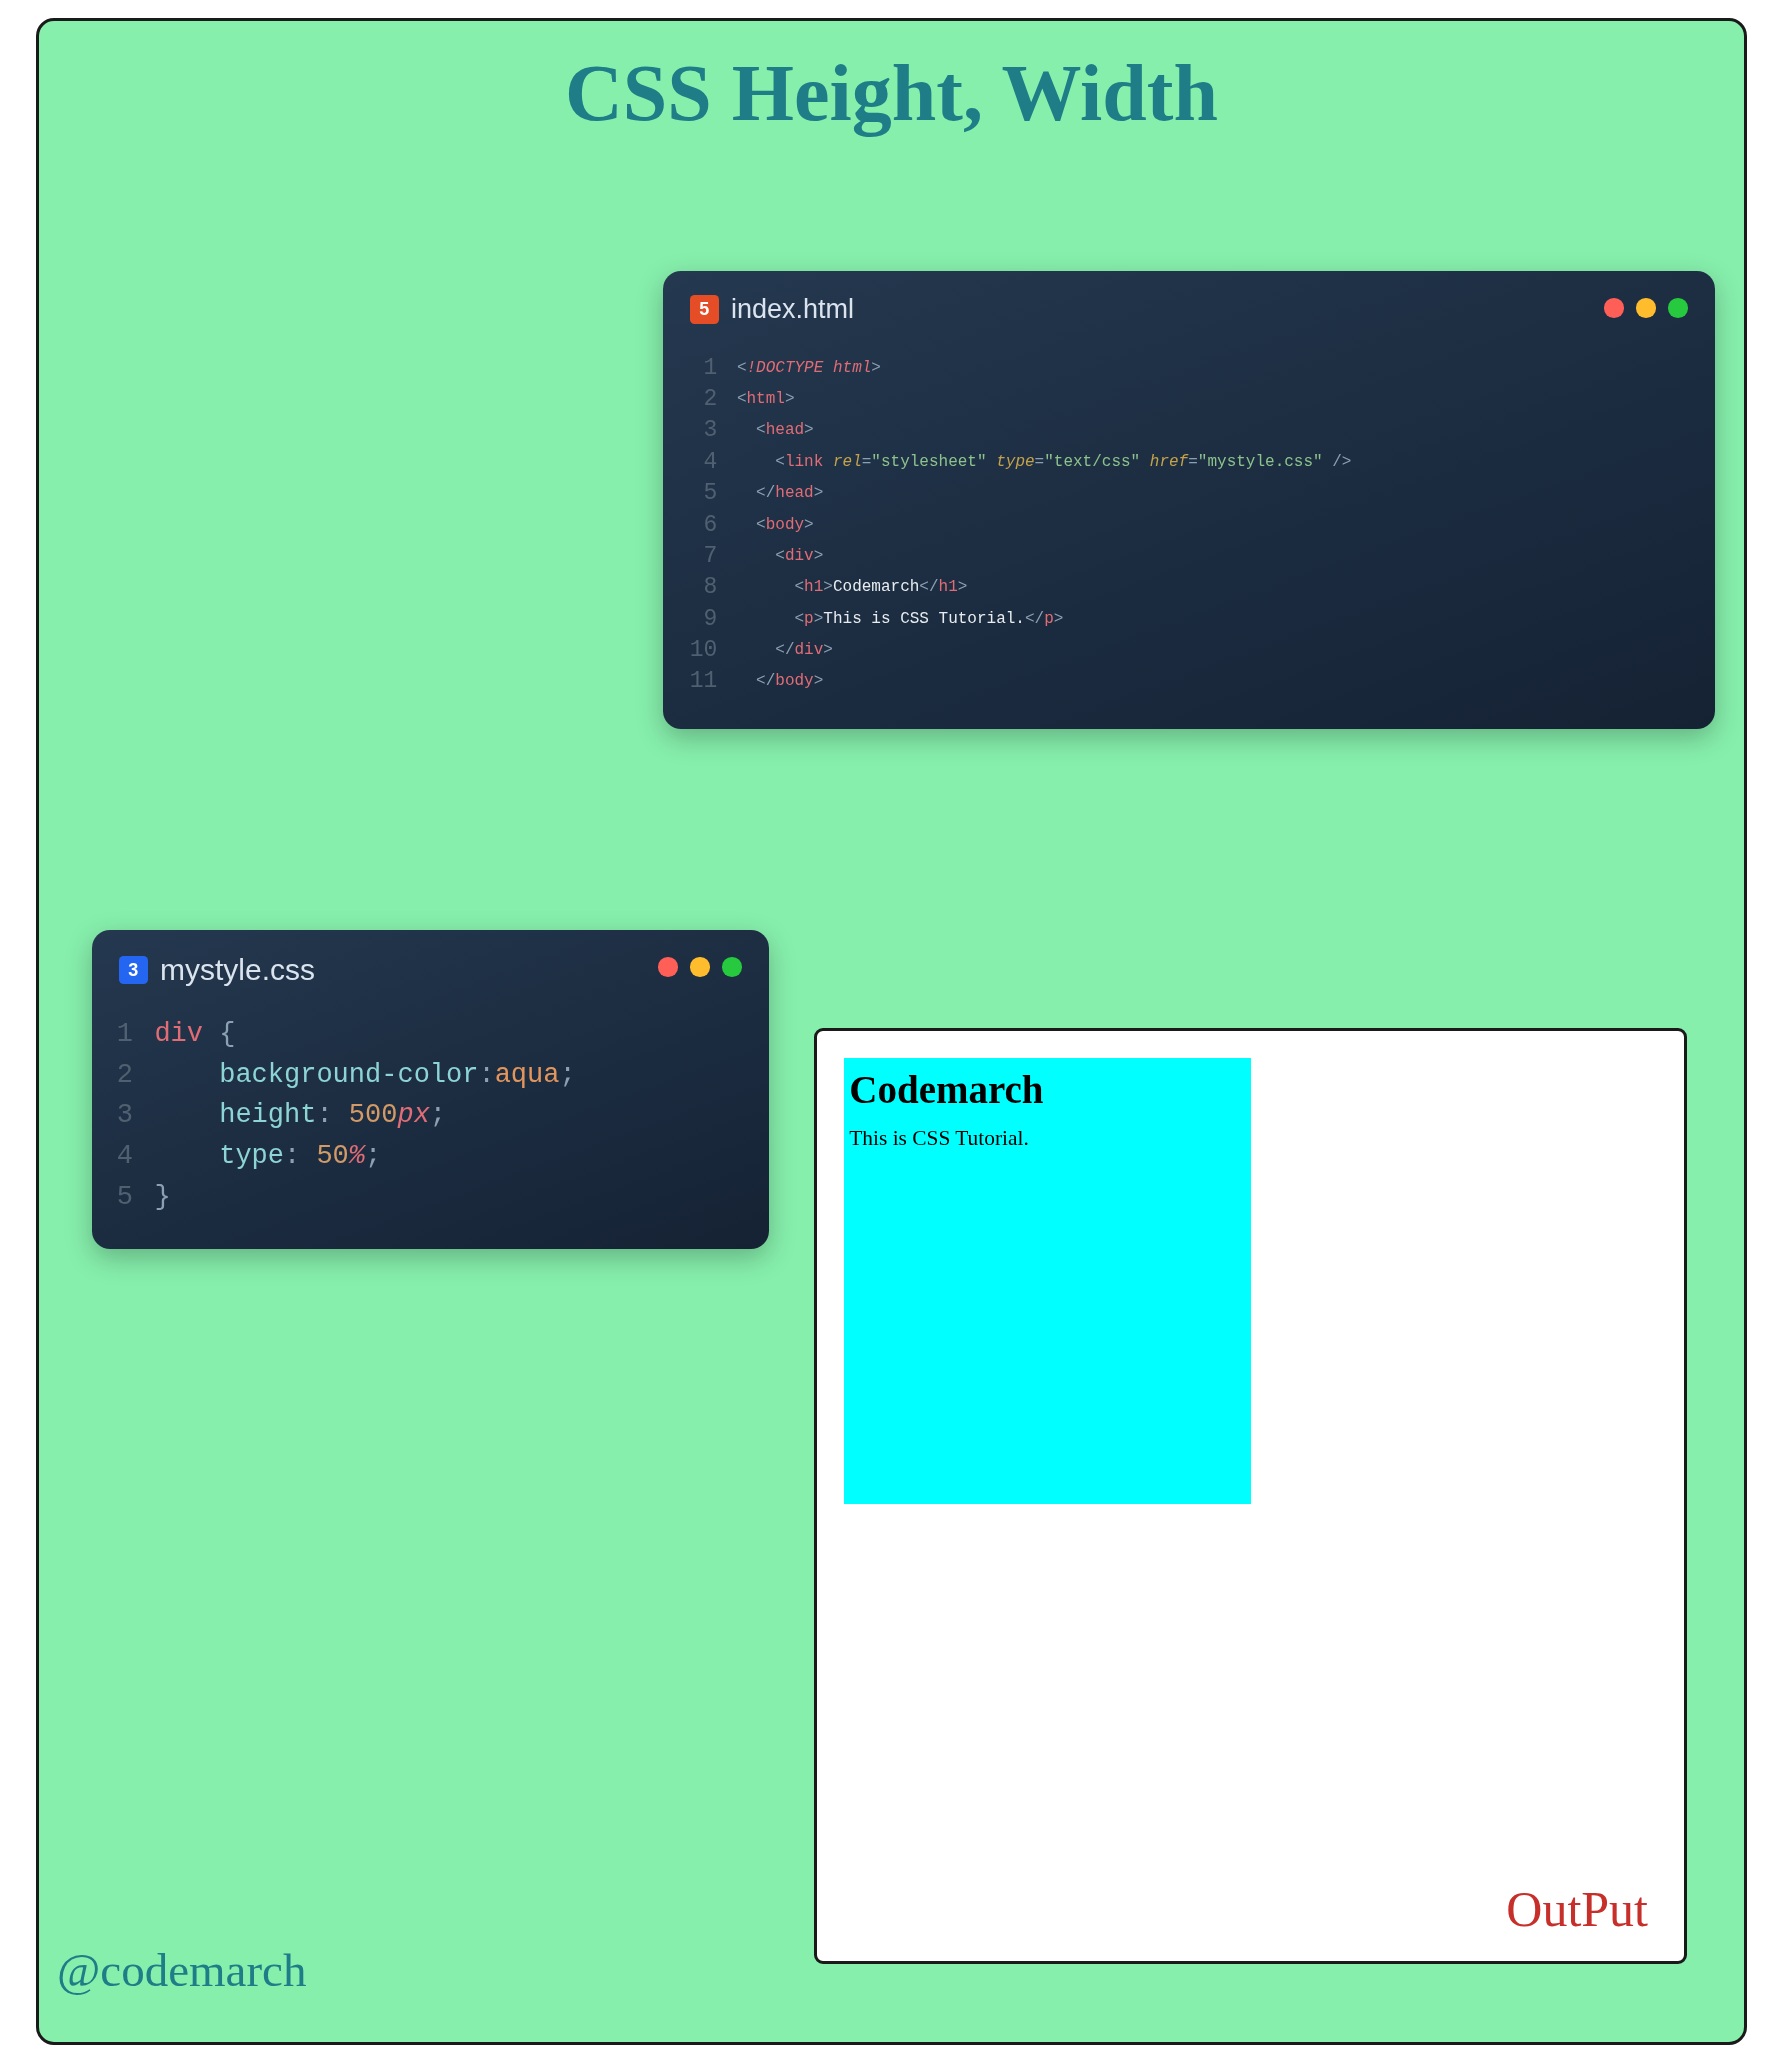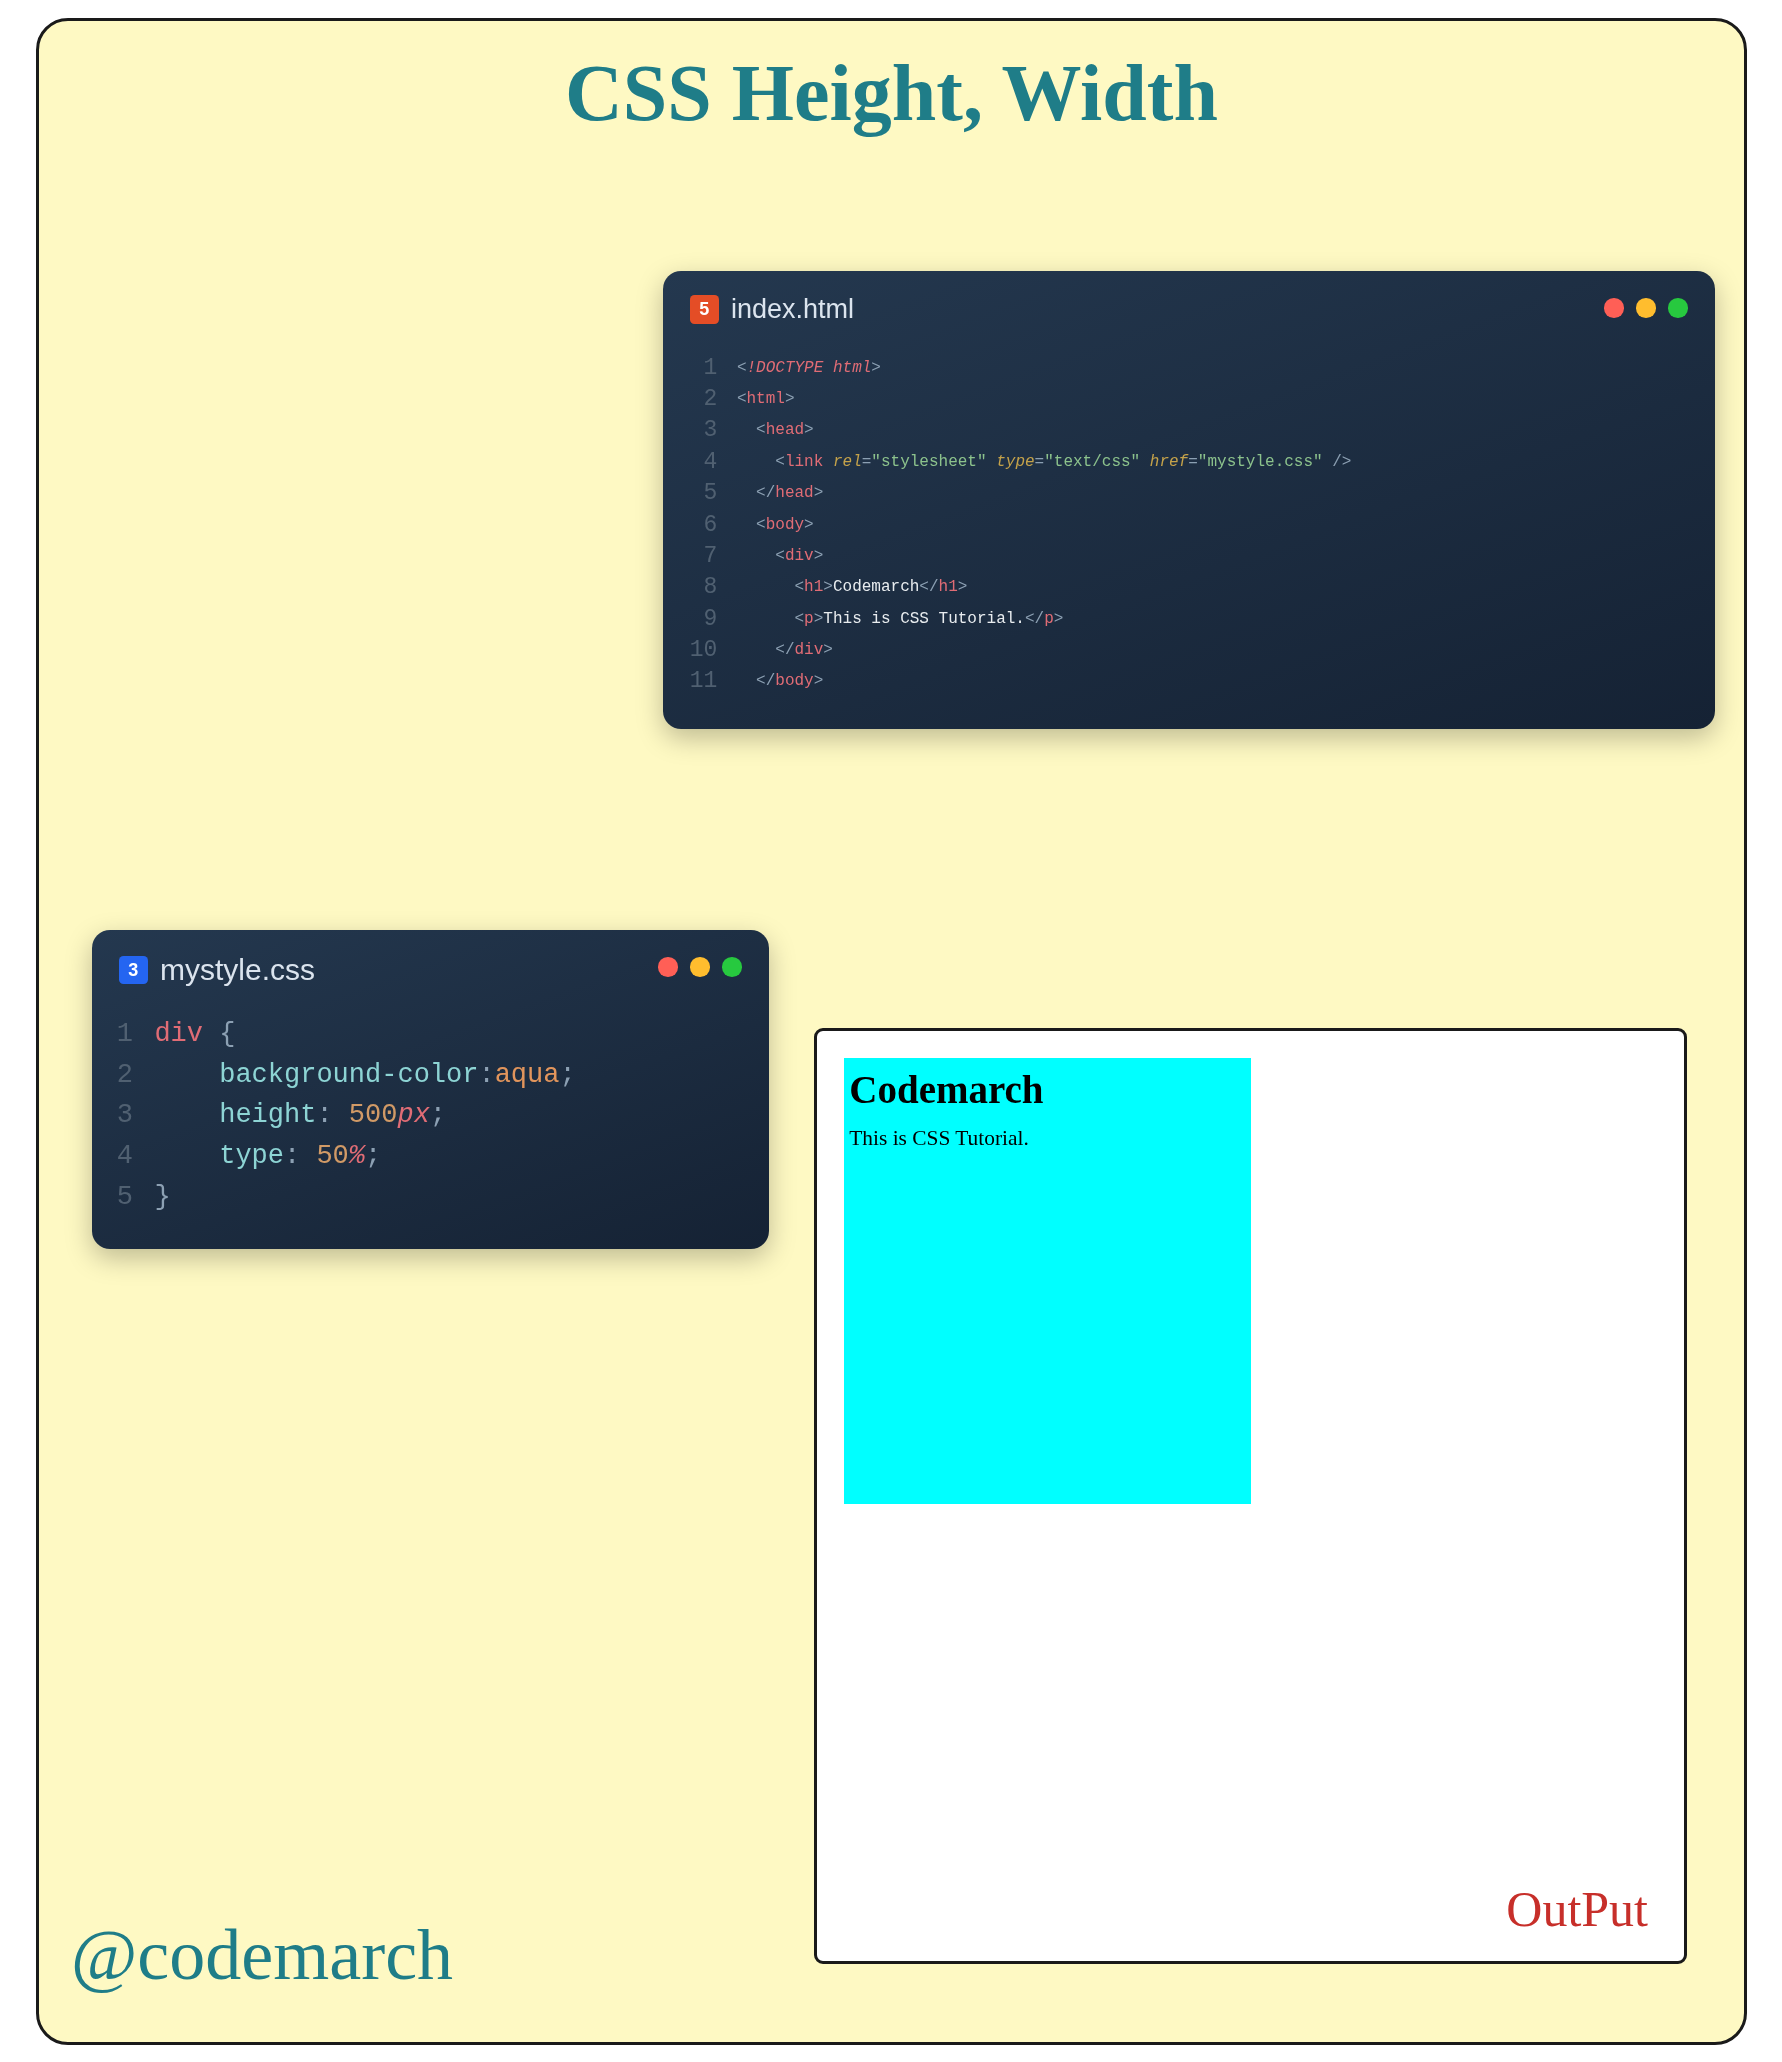--- a/index.html
+++ b/index.html
@@ -9,37 +9,37 @@
     font-family: Menlo, Consolas, "Courier New", monospace;
     width:1782px;
     height:2063px;
     position:relative;
   }
   .frame {
     position:absolute;
     left:36px; top:18px;
     width:1711px; height:2027px;
     border:3.6px solid #1a1a1a;
-    border-radius:32px;
-    background:#fef9c3;
+    border-radius:18px;
+    background:#86efac;
   }
   .title {
     position:absolute;
     top:27px; left:0; width:100%;
     text-align:center;
     font-family: "Comic Sans MS", "Segoe Script", cursive;
     font-size:80px;
     color:#1f7d88;
     font-weight:600;
   }
   .handle {
     position:absolute;
-    left:32px; bottom:45px;
+    left:18px; bottom:45px;
     font-family: "Comic Sans MS", "Segoe Script", cursive;
-    font-size:72px;
+    font-size:47px;
     color:#1f7d88;
   }
 
   
   .editor {
     position:absolute;
     background:linear-gradient(160deg,#24384f 0%, #152234 100%);
     border-radius:18px;
     color:#dfe6ee;
     box-shadow:0 9px 27px rgba(0,0,0,.25);

